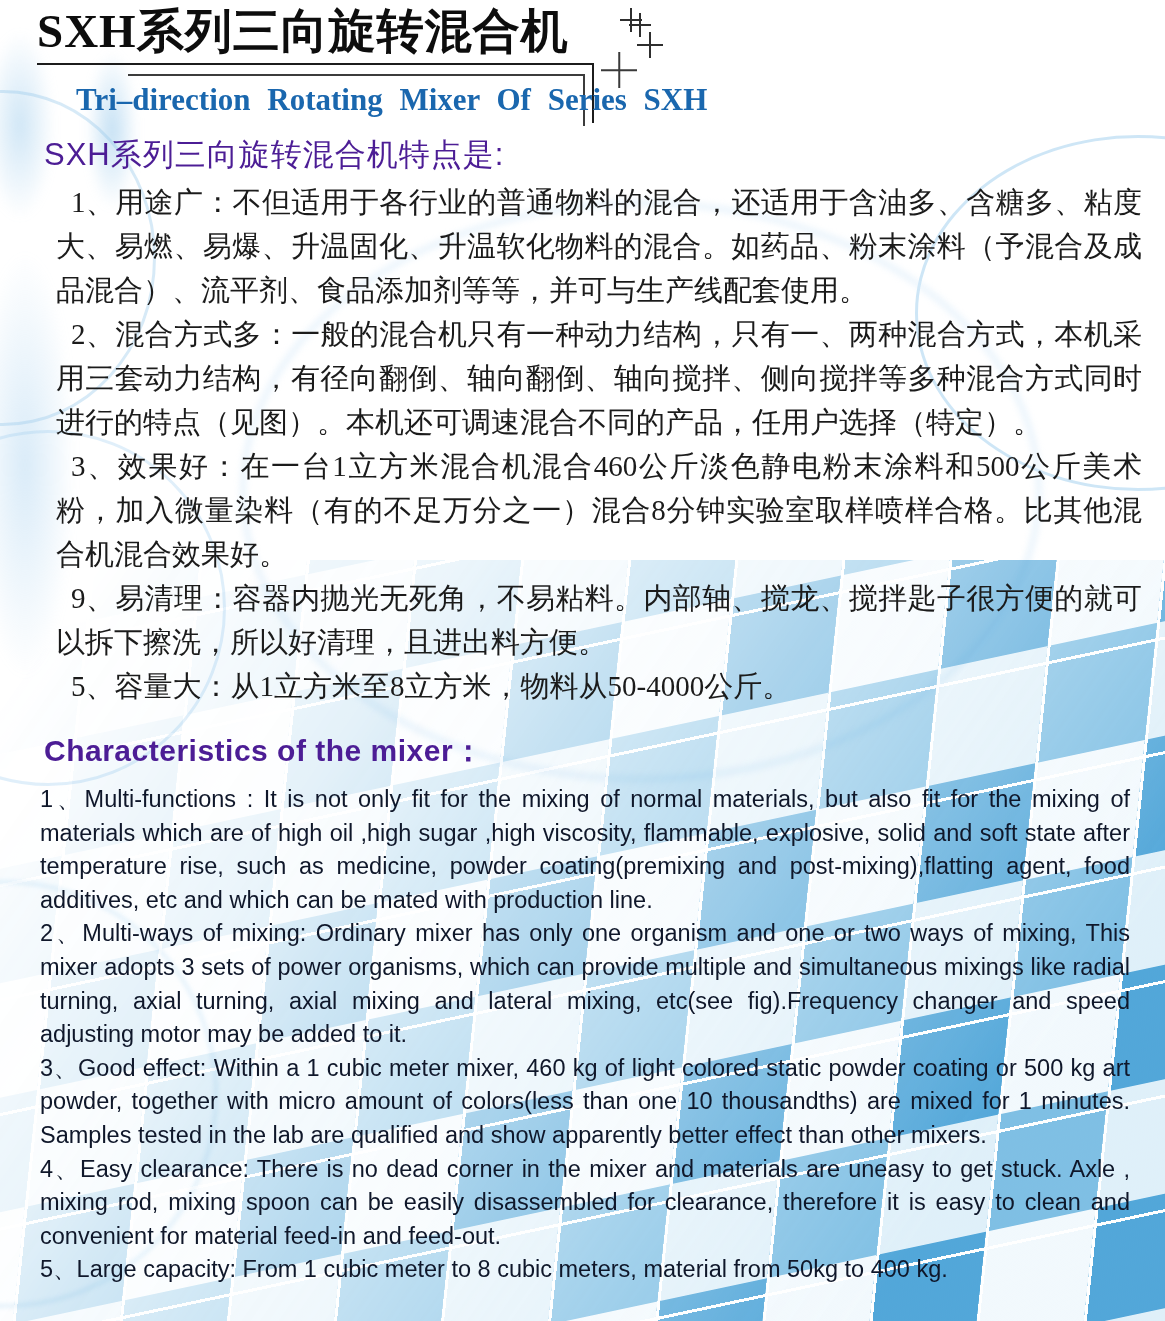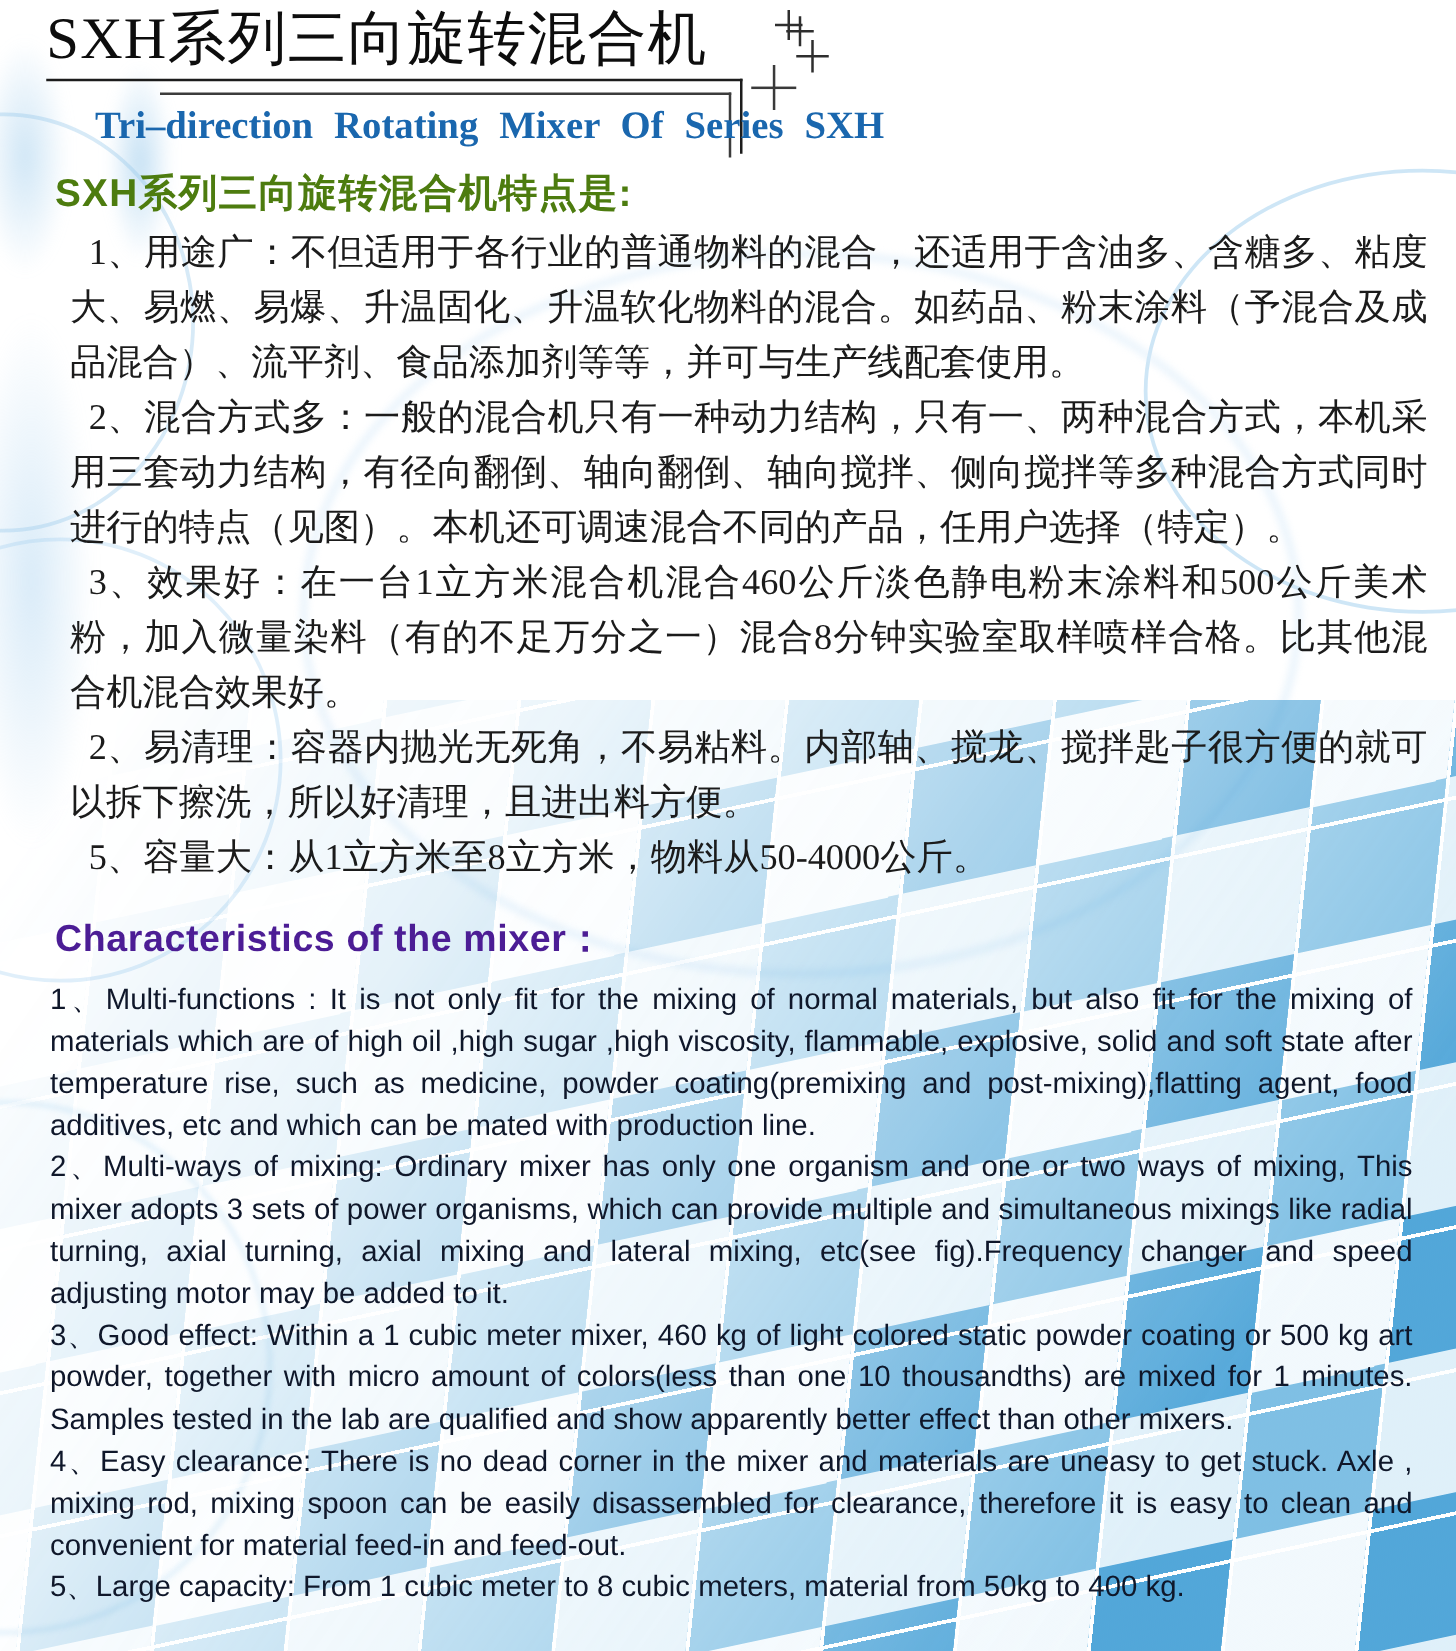--- a/index.html
+++ b/index.html
@@ -52,37 +52,37 @@
   .plus-c{left:637px;top:32px;width:26px;height:26px;}
   .plus-d{left:601px;top:52px;width:36px;height:36px;}
   .plus-d::before{width:1.5px;background:#3a3a3a;}
   .plus-d::after{height:1.5px;background:#3a3a3a;}
 
   
   .content{position:absolute;inset:0;z-index:2;}
   .title-cn{
     position:absolute;left:37px;top:0px;
     font-family:"Liberation Serif","DejaVu Serif",serif;
-    font-weight:normal;font-size:47px;line-height:62px;letter-spacing:1px;color:#0d0d0d;
+    font-weight:bold;font-size:47px;line-height:62px;letter-spacing:1px;color:#0d0d0d;
     white-space:nowrap;
   }
   .rule{position:absolute;background:#1c1c1c;}
   .rule-outer-top{left:37px;top:63px;width:557px;height:2px;}
   .rule-outer-right{left:592px;top:63px;width:2px;height:60px;}
   .rule-inner-top{left:128px;top:74px;width:457px;height:2px;background:#3c3c3c;}
   .rule-inner-right{left:583px;top:74px;width:2px;height:52px;background:#3c3c3c;}
   .title-en{
     position:absolute;left:44px;top:80px;
     font-family:"Liberation Serif","DejaVu Serif",serif;
     font-weight:bold;font-size:31px;line-height:40px;color:#1a67ae;
     word-spacing:9px;white-space:nowrap;margin-left:32px;
   }
   .cn-heading{
     position:absolute;left:44px;top:134px;
-    font-weight:bold;font-size:31px;letter-spacing:1px;color:#4d7c0f;white-space:nowrap;
+    font-weight:normal;font-size:31px;letter-spacing:1px;color:#4c1d95;white-space:nowrap;
   }
   .cn-paras{
     position:absolute;left:40px;top:180px;width:1086px;
     font-family:"Liberation Serif","DejaVu Serif",serif;
     font-size:29px;line-height:44px;color:#1b1b1b;text-align:justify;margin-left:16px;
   }
   .cn-paras p{margin:0;text-indent:15px;}
   .en-heading{
     position:absolute;left:44px;top:731px;
     font-weight:bold;font-size:30px;letter-spacing:.5px;color:#4c1d95;white-space:nowrap;
@@ -130,21 +130,21 @@
     <div class="rule rule-inner-right"></div>
 
     <div class="title-en">Tri–direction Rotating Mixer Of Series SXH</div>
 
     <div class="cn-heading">SXH系列三向旋转混合机特点是:</div>
 
     <div class="cn-paras">
       <p>1、用途广：不但适用于各行业的普通物料的混合，还适用于含油多、含糖多、粘度大、易燃、易爆、升温固化、升温软化物料的混合。如药品、粉末涂料（予混合及成品混合）、流平剂、食品添加剂等等，并可与生产线配套使用。</p>
       <p>2、混合方式多：一般的混合机只有一种动力结构，只有一、两种混合方式，本机采用三套动力结构，有径向翻倒、轴向翻倒、轴向搅拌、侧向搅拌等多种混合方式同时进行的特点（见图）。本机还可调速混合不同的产品，任用户选择（特定）。</p>
       <p>3、效果好：在一台1立方米混合机混合460公斤淡色静电粉末涂料和500公斤美术粉，加入微量染料（有的不足万分之一）混合8分钟实验室取样喷样合格。比其他混合机混合效果好。</p>
-      <p>2、易清理：容器内抛光无死角，不易粘料。内部轴、搅龙、搅拌匙子很方便的就可以拆下擦洗，所以好清理，且进出料方便。</p>
+      <p>9、易清理：容器内抛光无死角，不易粘料。内部轴、搅龙、搅拌匙子很方便的就可以拆下擦洗，所以好清理，且进出料方便。</p>
       <p>5、容量大：从1立方米至8立方米，物料从50-4000公斤。</p>
     </div>
 
     <div class="en-heading">Characteristics of the mixer：</div>
 
     <div class="en-paras">
       <p>1、Multi-functions : It is not only fit for the mixing of normal materials, but also fit for the mixing of materials which are of high oil ,high sugar ,high viscosity, flammable, explosive, solid and soft state after temperature rise, such as medicine, powder coating(premixing and post-mixing),flatting agent, food additives, etc and which can be mated with production line.</p>
       <p>2、Multi-ways of mixing: Ordinary mixer has only one organism and one or two ways of mixing, This mixer adopts 3 sets of power organisms, which can provide multiple and simultaneous mixings like radial turning, axial turning, axial mixing and lateral mixing, etc(see fig).Frequency changer and speed adjusting motor may be added to it.</p>
       <p>3、Good effect: Within a 1 cubic meter mixer, 460 kg of light colored static powder coating or 500 kg art powder, together with micro amount of colors(less than one 10 thousandths) are mixed for 1 minutes. Samples tested in the lab are qualified and show apparently better effect than other mixers.</p>
       <p>4、Easy clearance: There is no dead corner in the mixer and materials are uneasy to get stuck. Axle , mixing rod, mixing spoon can be easily disassembled for clearance, therefore it is easy to clean and convenient for material feed-in and feed-out.</p>

